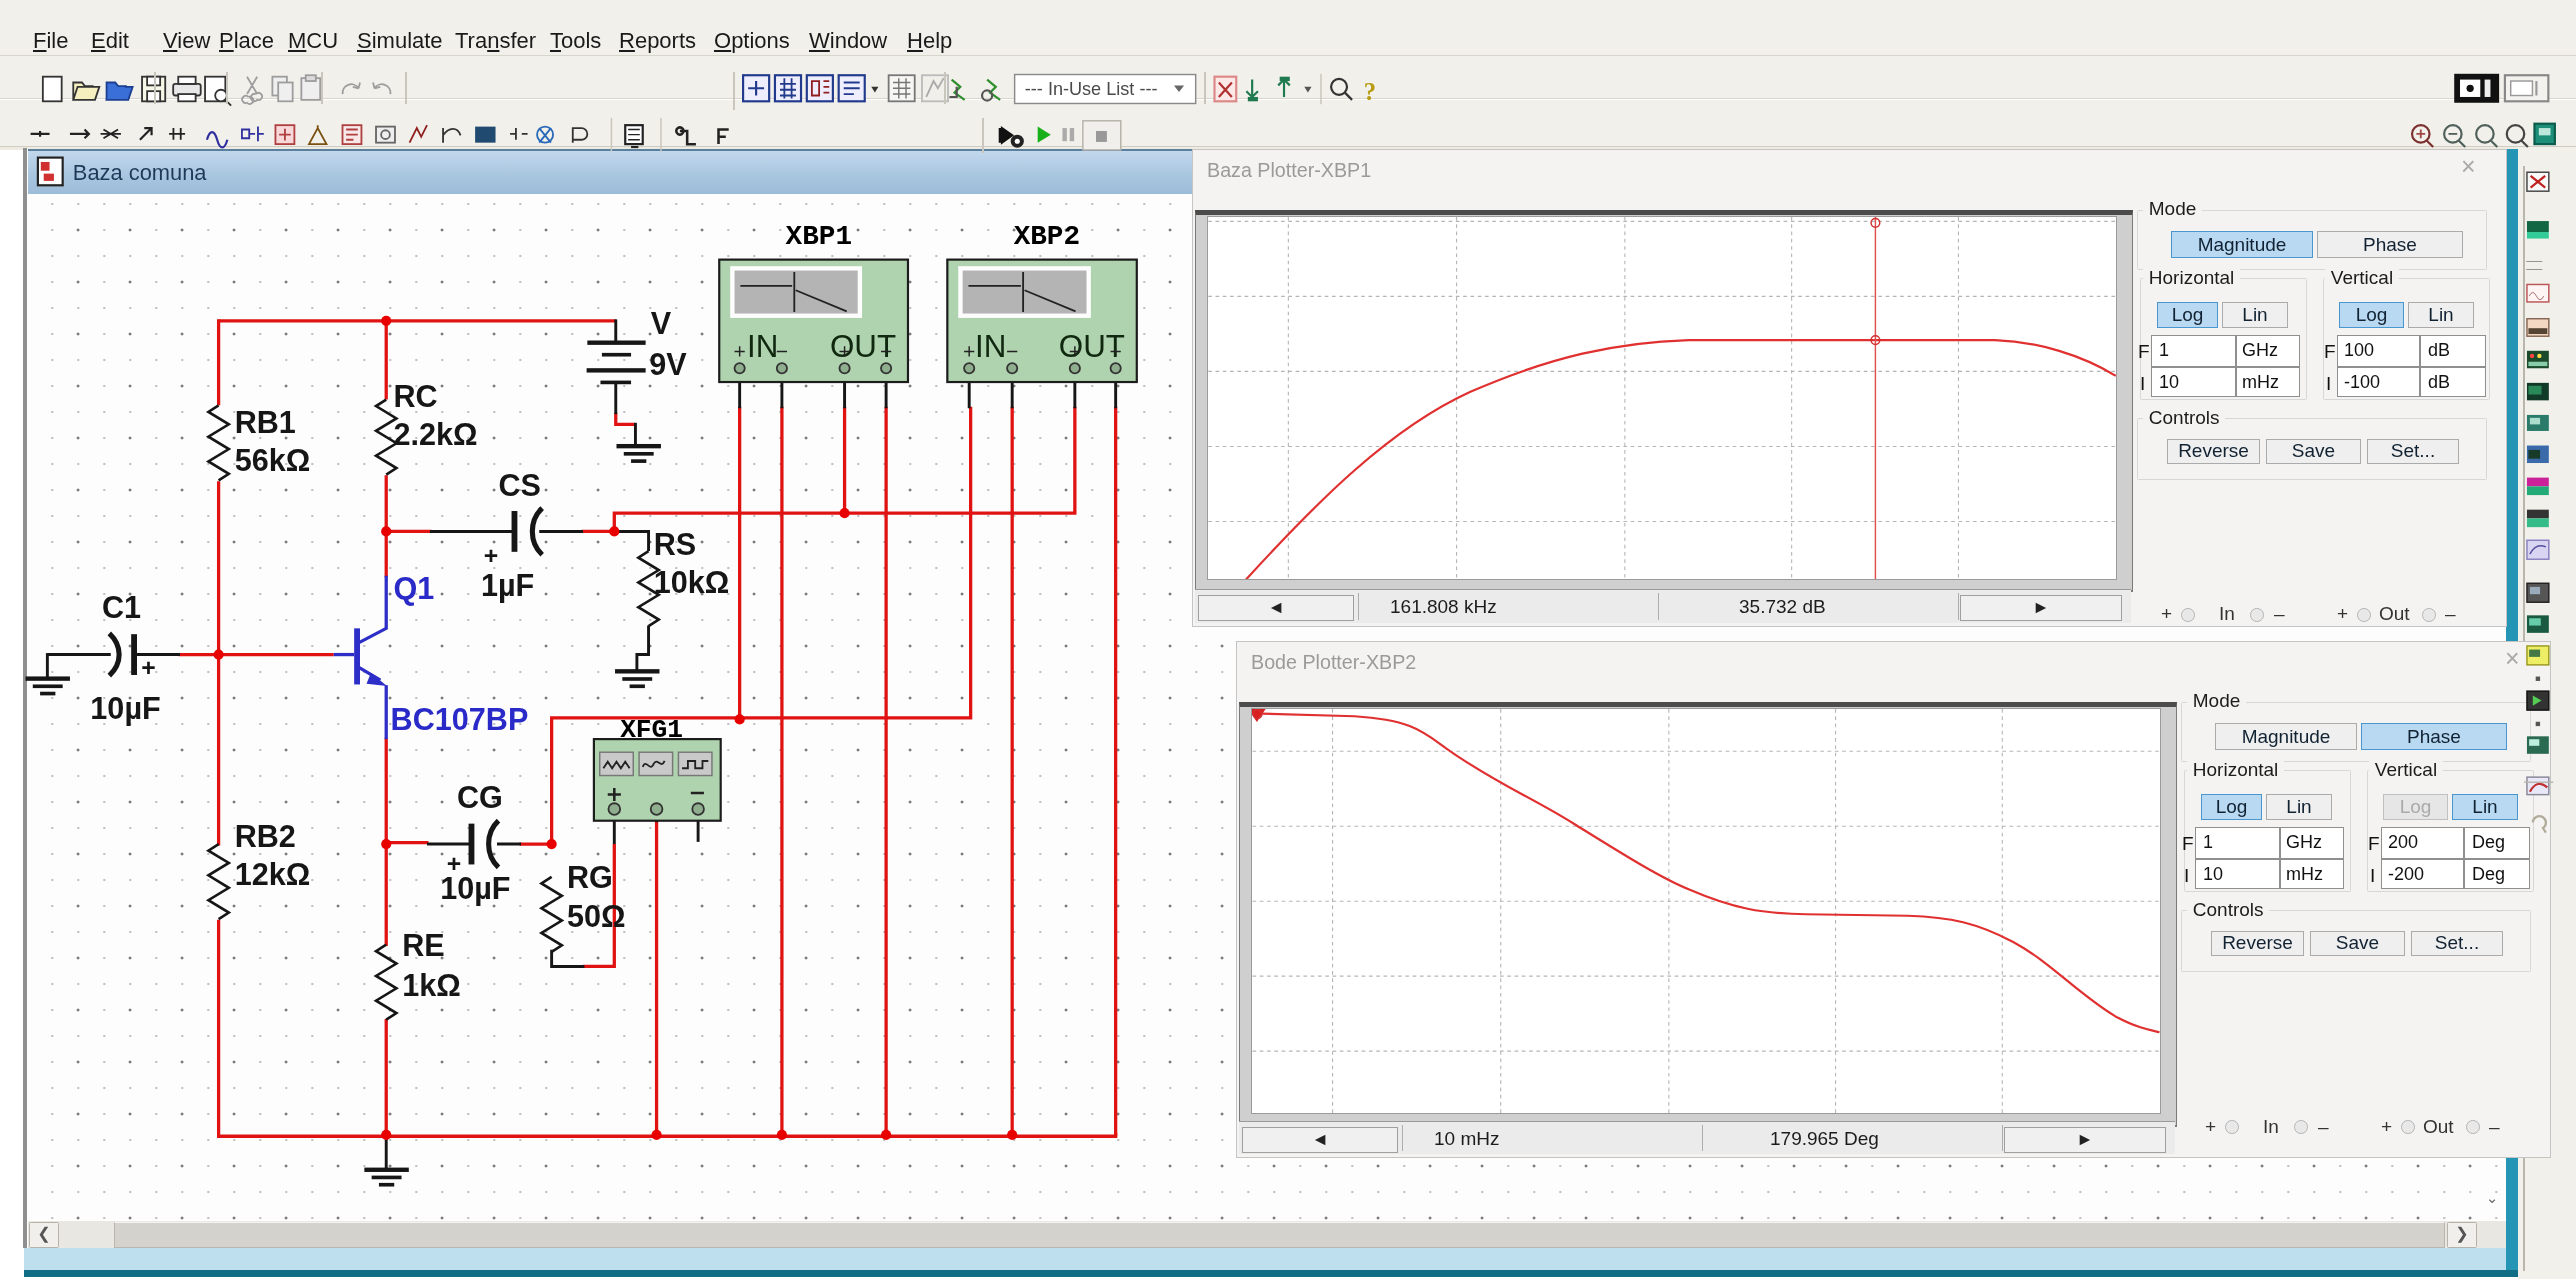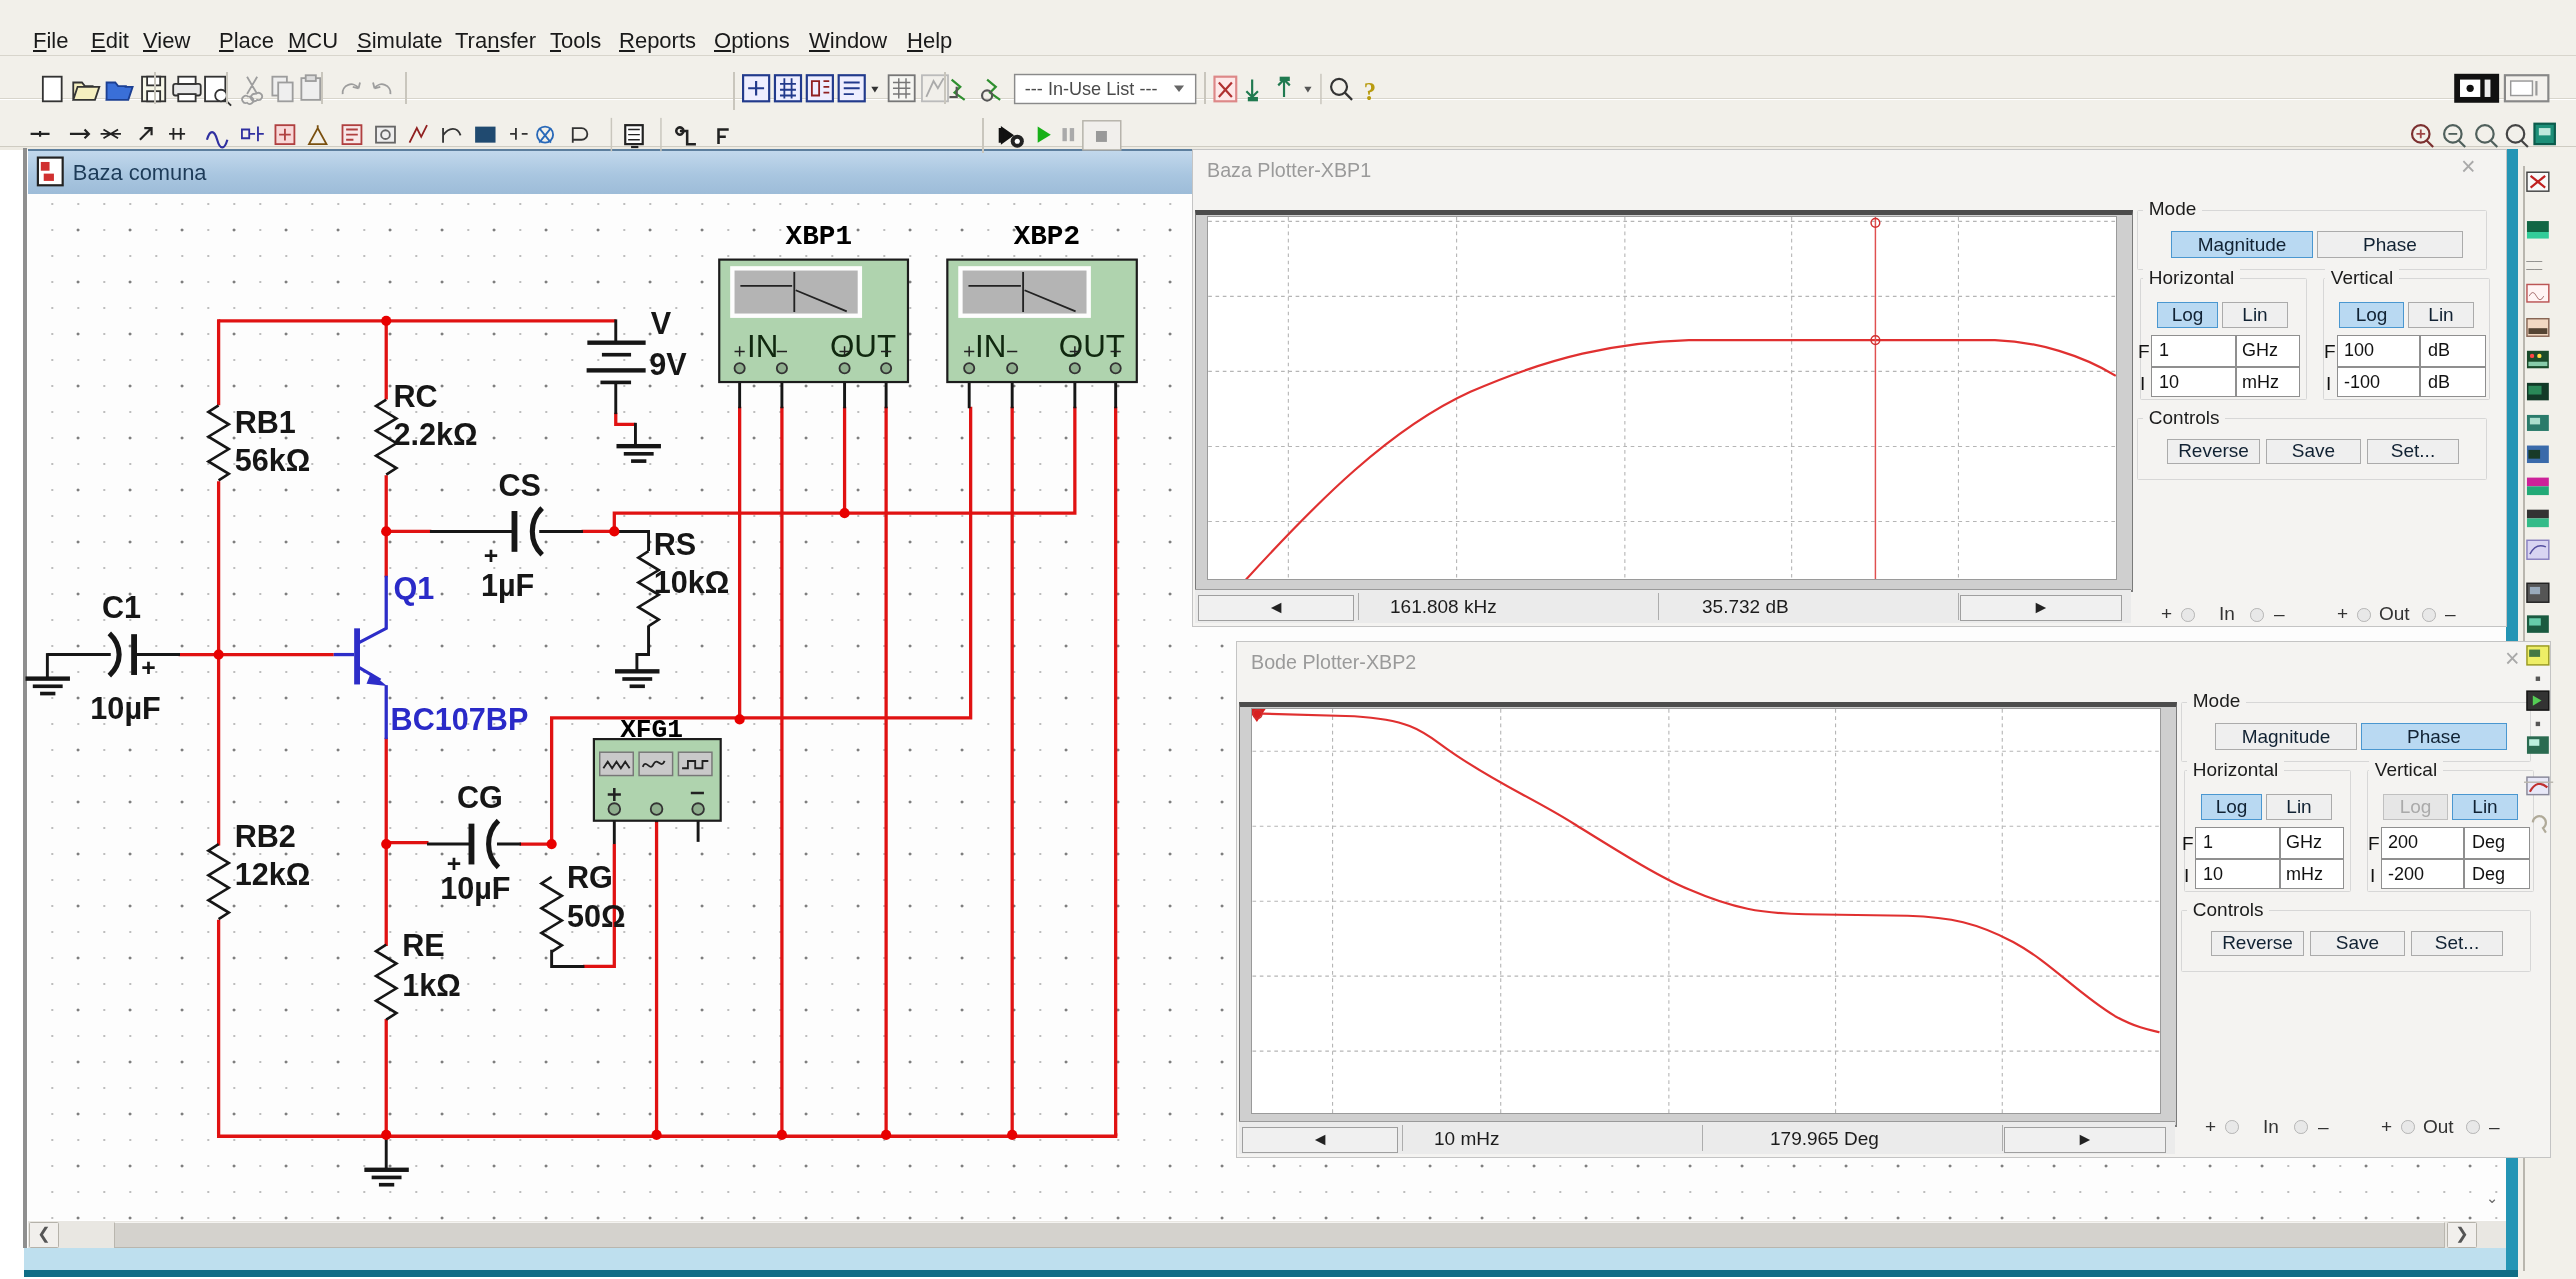--- a/index.html
+++ b/index.html
@@ -284,21 +284,21 @@
     </svg>
   </div>
   <div class="bbar" style="left:1.5px;top:439px;width:936px;height:33px;">
     <div style="position:absolute;left:163px;top:2.9px;width:1.5px;height:27px;background:#adadad"></div>
     <div style="position:absolute;left:463px;top:2.9px;width:1.5px;height:27px;background:#adadad"></div>
     <div style="position:absolute;left:763px;top:2.9px;width:1.5px;height:27px;background:#adadad"></div>
   </div>
   <div class="arrbtn" style="left:5.1px;top:445px;width:154px;height:24px;font-size:17.5px;line-height:23px;">◄</div>
   <div class="arrbtn" style="left:767px;top:445px;width:160px;height:24px;font-size:17.5px;line-height:23px;">►</div>
   <div class="fld" style="left:197px;top:446px;">161.808 kHz</div>
-  <div class="fld" style="left:509px;top:446px;">35.732 dB</div>
+  <div class="fld" style="left:546px;top:446px;">35.732 dB</div>
 
   <div class="glabel" style="left:950px;top:48px;">Mode</div>
   <div class="gb" style="left:944px;top:60px;width:348px;height:58px;"></div>
   <div class="pbtn sel" style="left:978px;top:81px;width:140px;height:25px;line-height:25px;">Magnitude</div>
   <div class="pbtn" style="left:1124px;top:81px;width:144px;height:25px;line-height:25px;">Phase</div>
   <div class="glabel" style="left:950px;top:117px;">Horizontal</div>
   <div class="glabel" style="left:1132px;top:117px;">Vertical</div>
   <div class="gb" style="left:947px;top:128px;width:165px;height:120px;"></div>
   <div class="gb" style="left:1130px;top:128px;width:165px;height:120px;"></div>
   <div class="pbtn sel" style="left:964px;top:152px;width:59px;height:24px;line-height:24px;">Log</div>
@@ -416,21 +416,21 @@
   <div class="ior" style="left:1252px;top:474px;">–</div>
 </div>
 
 <div class="abs" id="menubar"></div>
 <div class="abs" id="tb1"></div>
 <div class="abs" id="tb2"></div>
 <div class="abs" style="left:0;top:0;width:2576px;height:146px;margin-top:12px;">
 
   <span class="mi" style="left:33px"><u>F</u>ile</span>
   <span class="mi" style="left:91px"><u>E</u>dit</span>
-  <span class="mi" style="left:143px"><u>V</u>iew</span>
+  <span class="mi" style="left:163px"><u>V</u>iew</span>
   <span class="mi" style="left:219px"><u>P</u>lace</span>
   <span class="mi" style="left:288px"><u>M</u>CU</span>
   <span class="mi" style="left:357px"><u>S</u>imulate</span>
   <span class="mi" style="left:455px">Tra<u>n</u>sfer</span>
   <span class="mi" style="left:550px"><u>T</u>ools</span>
   <span class="mi" style="left:619px"><u>R</u>eports</span>
   <span class="mi" style="left:714px"><u>O</u>ptions</span>
   <span class="mi" style="left:809px"><u>W</u>indow</span>
   <span class="mi" style="left:907px"><u>H</u>elp</span>
 

